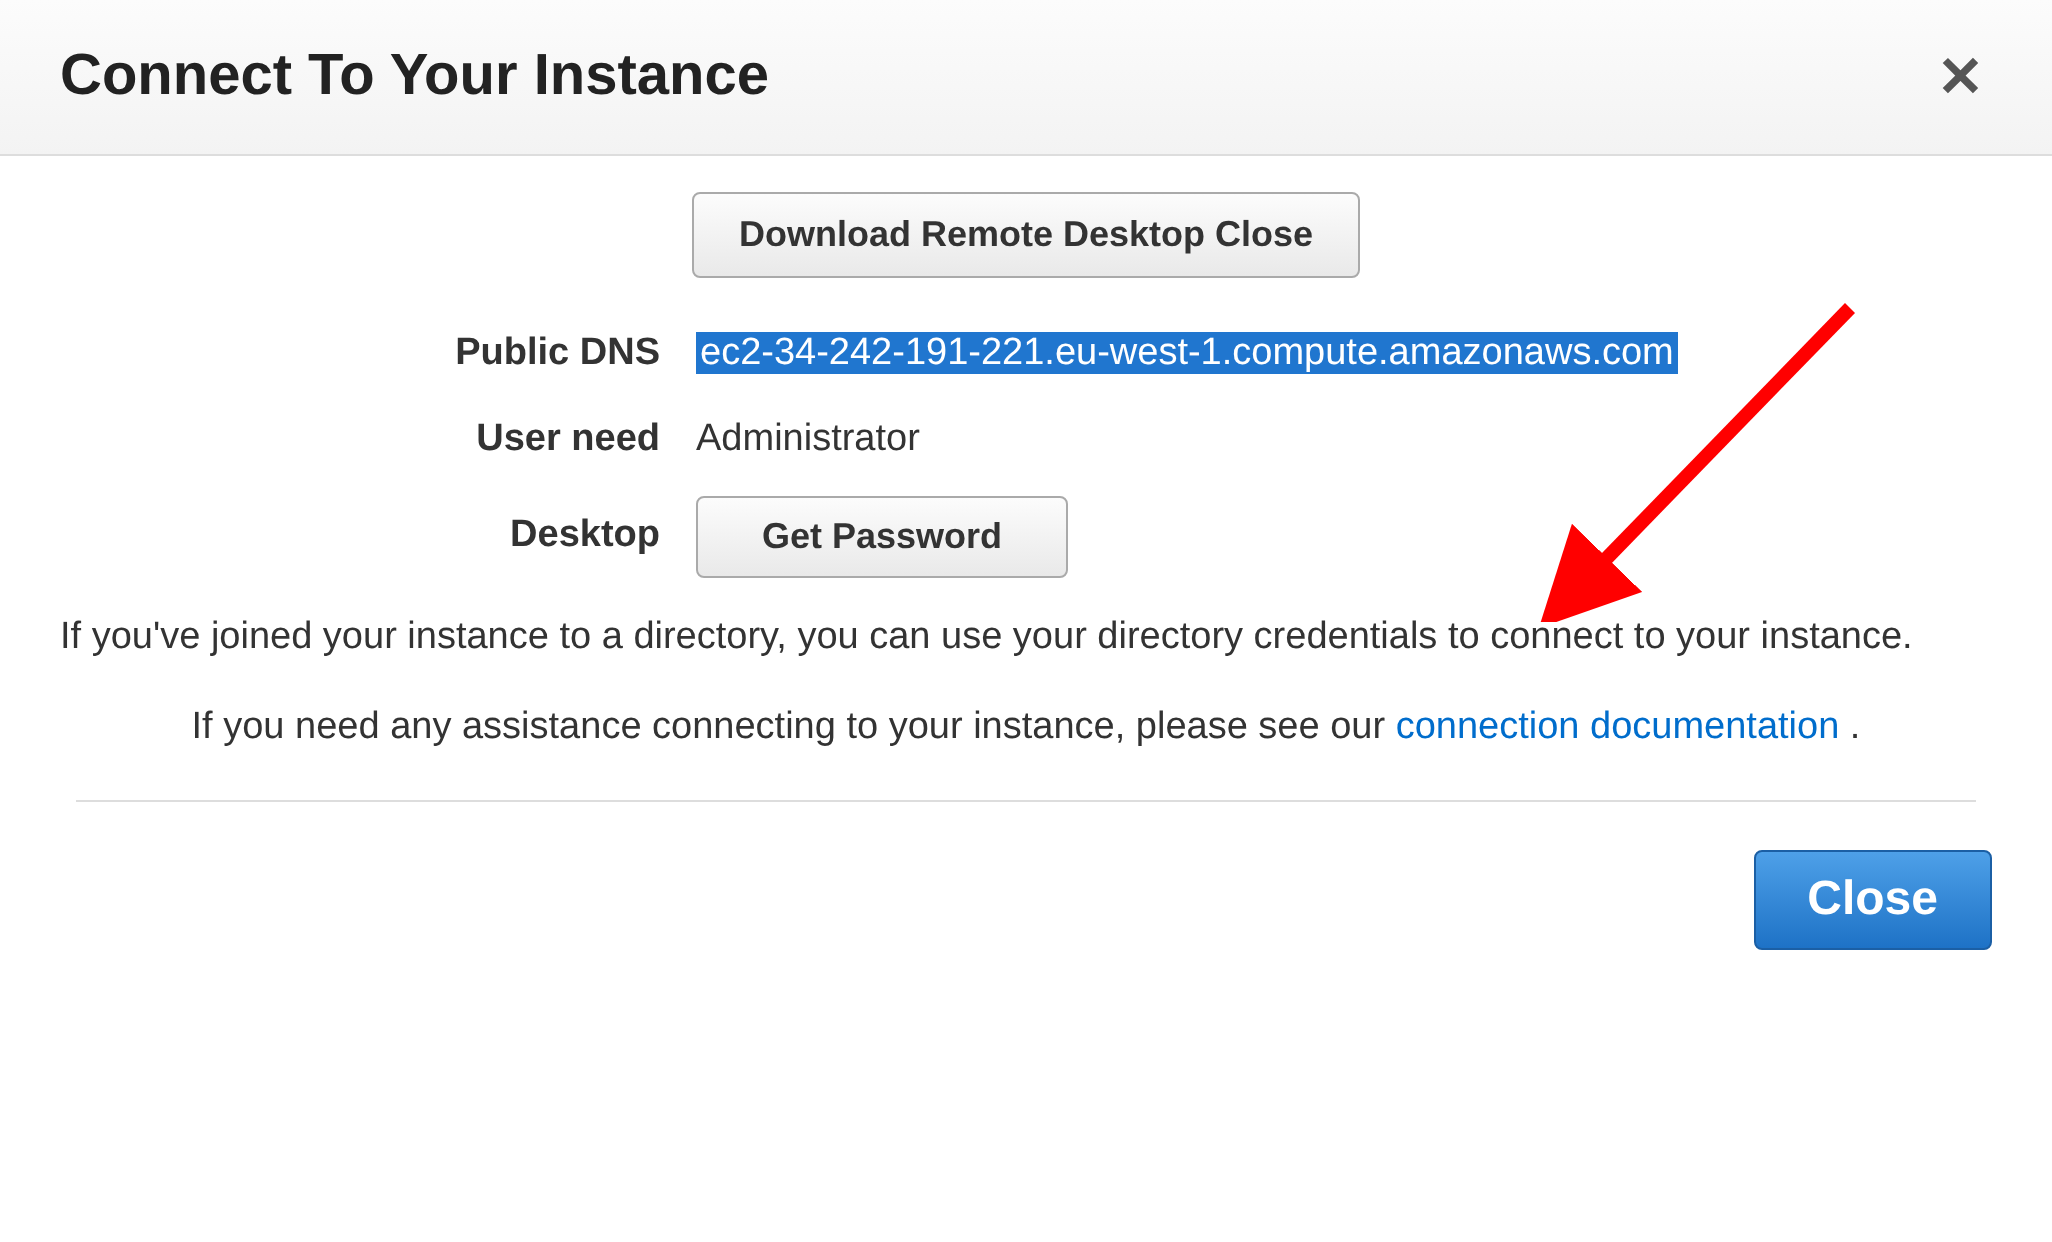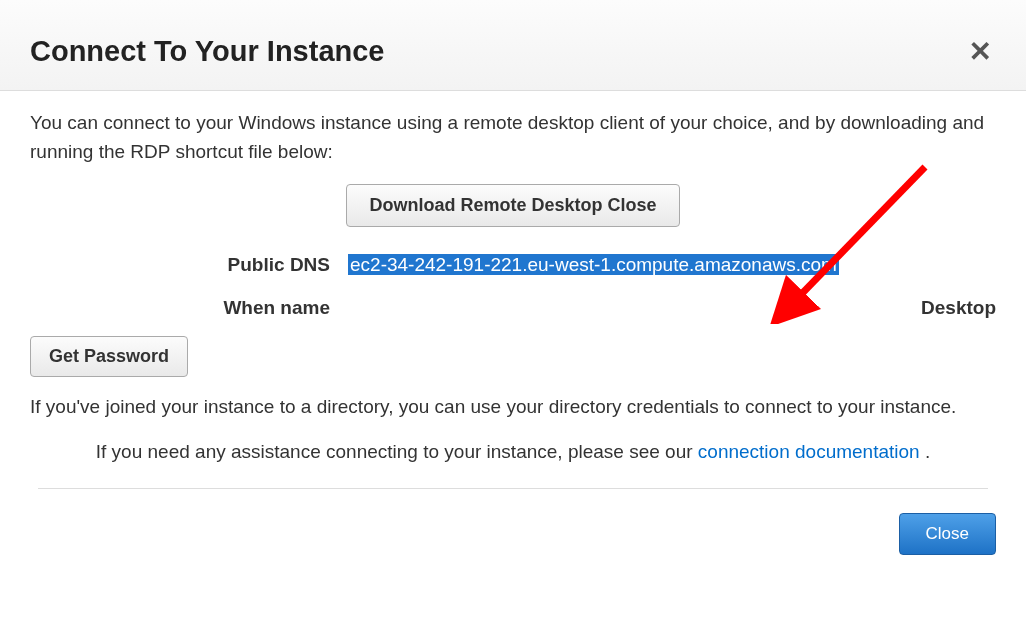--- a/index.html
+++ b/index.html
@@ -9,21 +9,21 @@
       color: #333;
       width: 1026px;
       height: 621px;
       overflow: hidden;
     }
     .dialog { width: 100%; }
     .dialog-header {
       display: flex;
       justify-content: space-between;
       align-items: center;
-      padding: 35px 30px 22px 30px;
+      padding: 22px 30px 22px 30px;
       border-bottom: 1px solid #ddd;
       background: linear-gradient(#fcfcfc, #f3f3f3);
     }
     .dialog-title {
       font-size: 29px;
       font-weight: bold;
       color: #222;
     }
     .close-x {
       font-size: 28px;
@@ -46,21 +46,21 @@
       display: inline-block;
       font-size: 18px;
       font-weight: bold;
       color: #333;
       background: linear-gradient(#fcfcfc, #e9e9e9);
       border: 1px solid #aaa;
       border-radius: 4px;
       padding: 10px 22px;
       cursor: pointer;
     }
-    .btn-small { font-size: 18px; padding: 9px 18px; }
+    .btn-small { font-size: 18px; padding: 9px 32px; }
     .prompt-text { margin-bottom: 14px; }
     .details-grid {
       display: grid;
       grid-template-columns: 300px auto;
       column-gap: 18px;
       row-gap: 14px;
       align-items: center;
       margin-bottom: 16px;
     }
     .label-cell { text-align: right; font-weight: bold; font-size: 19px; }
@@ -70,22 +70,22 @@
       color: #fff;
       padding: 0 2px;
     }
     .footer-text { margin-bottom: 16px; }
     .footer-text2 { margin-bottom: 22px; text-align: center; }
     .link { color: #006dcc; cursor: pointer; text-decoration: none; }
     .divider { border-top: 1px solid #ddd; margin: 0 8px 24px 8px; }
     .button-row { text-align: right; padding: 0 30px 18px 0; }
     .btn-primary {
       display: inline-block;
-      font-size: 17px;
-      font-weight: normal;
+      font-size: 24px;
+      font-weight: bold;
       color: #fff;
       background: linear-gradient(#4ea0e8, #1e72c6);
       border: 1px solid #1b5fa5;
       border-radius: 4px;
       padding: 10px 26px;
       cursor: pointer;
     }
     .arrow-annotation {
       position: absolute;
       pointer-events: none;
@@ -107,34 +107,34 @@
   <div class="dialog-body">
     <svg class="arrow-annotation" viewBox="0 0 175 165">
       <defs>
         <marker id="arrowhead" markerWidth="7" markerHeight="7" refX="3.8" refY="3.5" orient="auto">
           <polygon points="0 0, 7 3.5, 0 7" fill="#ff0000"></polygon>
         </marker>
       </defs>
       <line x1="160" y1="8" x2="20" y2="152" stroke="#ff0000" stroke-width="7" marker-end="url(#arrowhead)"></line>
     </svg>
 
-    <div class="intro">You can connect to your Windows instance using a remote desktop client of your choice, and by downloading and running the RDP shortcut file below:</div>
 
     <div class="center-row">
       <button class="btn">Download Remote Desktop Close</button>
     </div>
 
 
     <div class="details-grid">
       <div class="label-cell">Public DNS</div>
       <div class="value-cell">
         <span class="highlighted">ec2-34-242-191-221.eu-west-1.compute.amazonaws.com</span>
       </div>
 
-      <div class="label-cell">When name</div>
+      <div class="label-cell">User need</div>
+      <div class="value-cell">Administrator</div>
 
       <div class="label-cell">Desktop</div>
       <div class="value-cell">
         <button class="btn btn-small">Get Password</button>
       </div>
     </div>
 
     <div class="footer-text">If you've joined your instance to a directory, you can use your directory credentials to connect to your instance.</div>
     <div class="footer-text2">
       <span>If you need any assistance connecting to your instance, please see our </span><a class="link">connection documentation</a><span> .</span>

